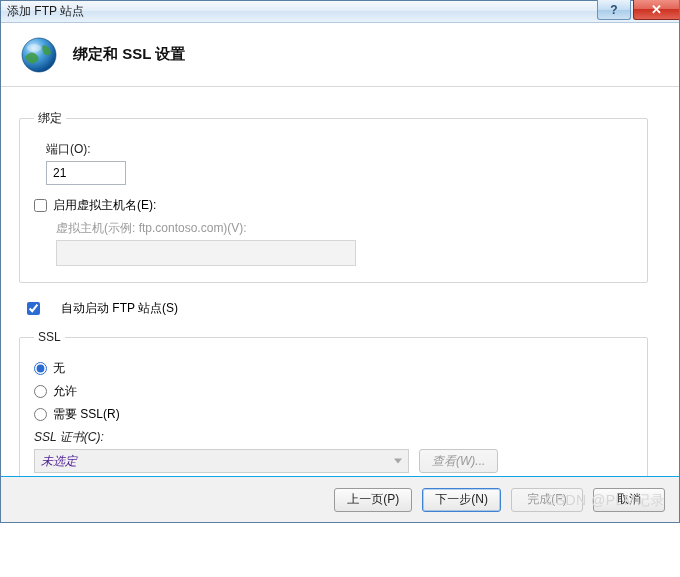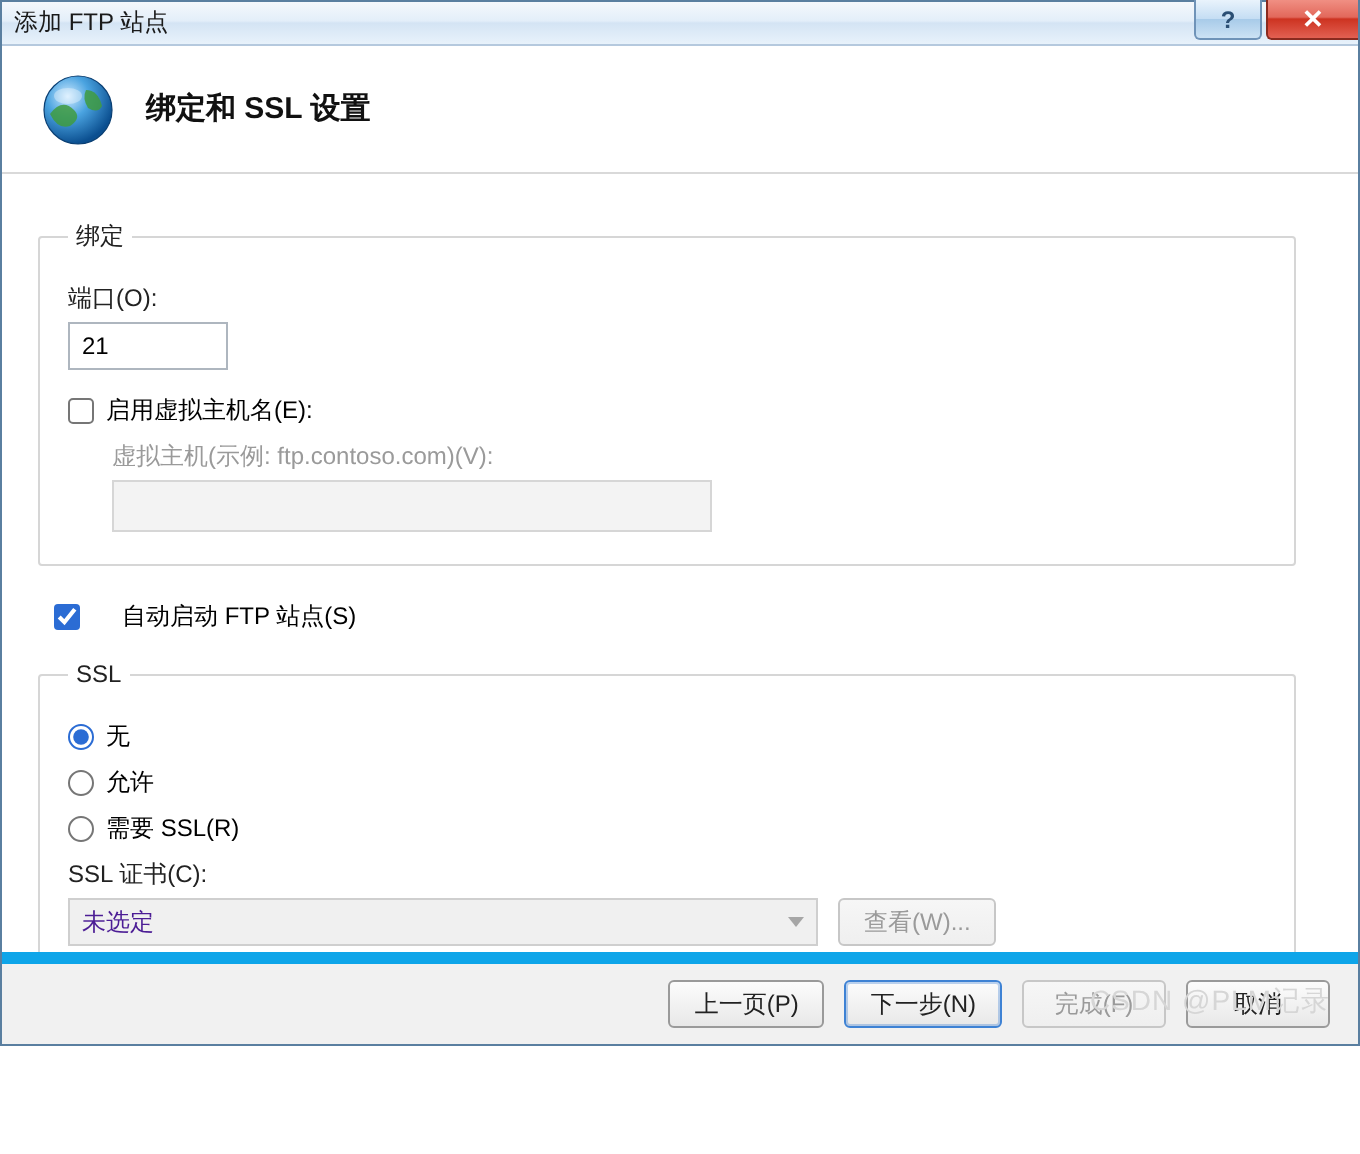--- a/index.html
+++ b/index.html
@@ -51,21 +51,21 @@
     background: #fff; padding: 22px 31px 10px 18px;
     display: flex; flex-direction: column; gap: 10px;
   }
   fieldset {
     border: 1px solid #d6d6d6; border-radius: 2px;
     padding: 10px 14px 14px 14px; margin: 0;
   }
   legend { padding: 0 4px; color: #222; }
   .row { display: flex; gap: 18px; margin-top: 4px; }
   .col-ip { flex: 0 0 255px; display: flex; flex-direction: column; }
-  .col-port { flex: 0 0 80px; display: flex; flex-direction: column; }
+  .col-port { flex: 0 0 80px; display: flex; flex-direction: column; margin-left: 12px; }
   label.fld { margin-bottom: 3px; color: #222; }
   .combo, .textbox {
     height: 24px; border: 1px solid #aeb6bf; background: #fff;
     display: flex; align-items: center; padding: 0 6px; position: relative;
   }
   .combo .caret {
     position: absolute; right: 6px; top: 50%; transform: translateY(-50%);
     width: 0; height: 0; border-left: 4px solid transparent; border-right: 4px solid transparent;
     border-top: 5px solid #333;
   }
@@ -73,36 +73,36 @@
   .combo.disabled .caret { border-top-color: #a6a6a6; }
   .chk { display: flex; align-items: center; gap: 6px; margin-top: 12px; }
   .chk input { width: 13px; height: 13px; margin: 0; }
   .vhost-block { margin: 6px 0 2px 22px; }
   .vhost-block .lbl { color: #9a9a9a; margin-bottom: 3px; }
   .vhost-block .textbox { width: 300px; height: 26px; background: #f3f3f3; border-color: #d6d6d6; }
   .auto-start { margin: 6px 0 2px 4px; display: flex; align-items: center; gap: 18px; }
   .auto-start input { accent-color: #2b6cd4; }
   .radio-row { display: flex; align-items: center; gap: 6px; margin: 6px 0; }
   .radio-row input { margin: 0; accent-color: #2b6cd4; }
-  .ssl-cert { margin-top: 6px; }
+  .ssl-cert { margin-top: 6px; font-style: italic; }
   .ssl-cert .lbl { margin-bottom: 3px; color: #222; }
   .cert-row { display: flex; gap: 10px; align-items: center; }
   .cert-row .combo { flex: 0 0 375px; }
   .btn {
     height: 24px; min-width: 72px; padding: 0 12px;
     border: 1px solid #9a9a9a; border-radius: 3px;
     background: linear-gradient(to bottom, #fcfcfc, #e8e8e8);
     display: inline-flex; align-items: center; justify-content: center;
     color: #222;
   }
   .btn.disabled { color: #9a9a9a; border-color: #c7c7c7; background: linear-gradient(to bottom,#f6f6f6,#efefef); }
   .btn.primary { border-color: #3e82d4; box-shadow: 0 0 0 1px rgba(62,130,212,0.35) inset; }
   .footer {
     position: absolute; bottom: 0; left: 0; right: 0; height: 46px;
-    border-top: 6px solid #0ea5e9; background: #f1f1f1;
+    border-top: 1px solid #0ea5e9; background: #f1f1f1;
     display: flex; align-items: center; justify-content: flex-end; gap: 10px; padding-right: 14px;
   }
   .watermark {
     position: absolute; right: 14px; bottom: 12px; color: #d6d6d6; font-size: 14px;
     pointer-events: none; letter-spacing: 0.5px;
   }
 </style>
 </head>
 <body>
 

